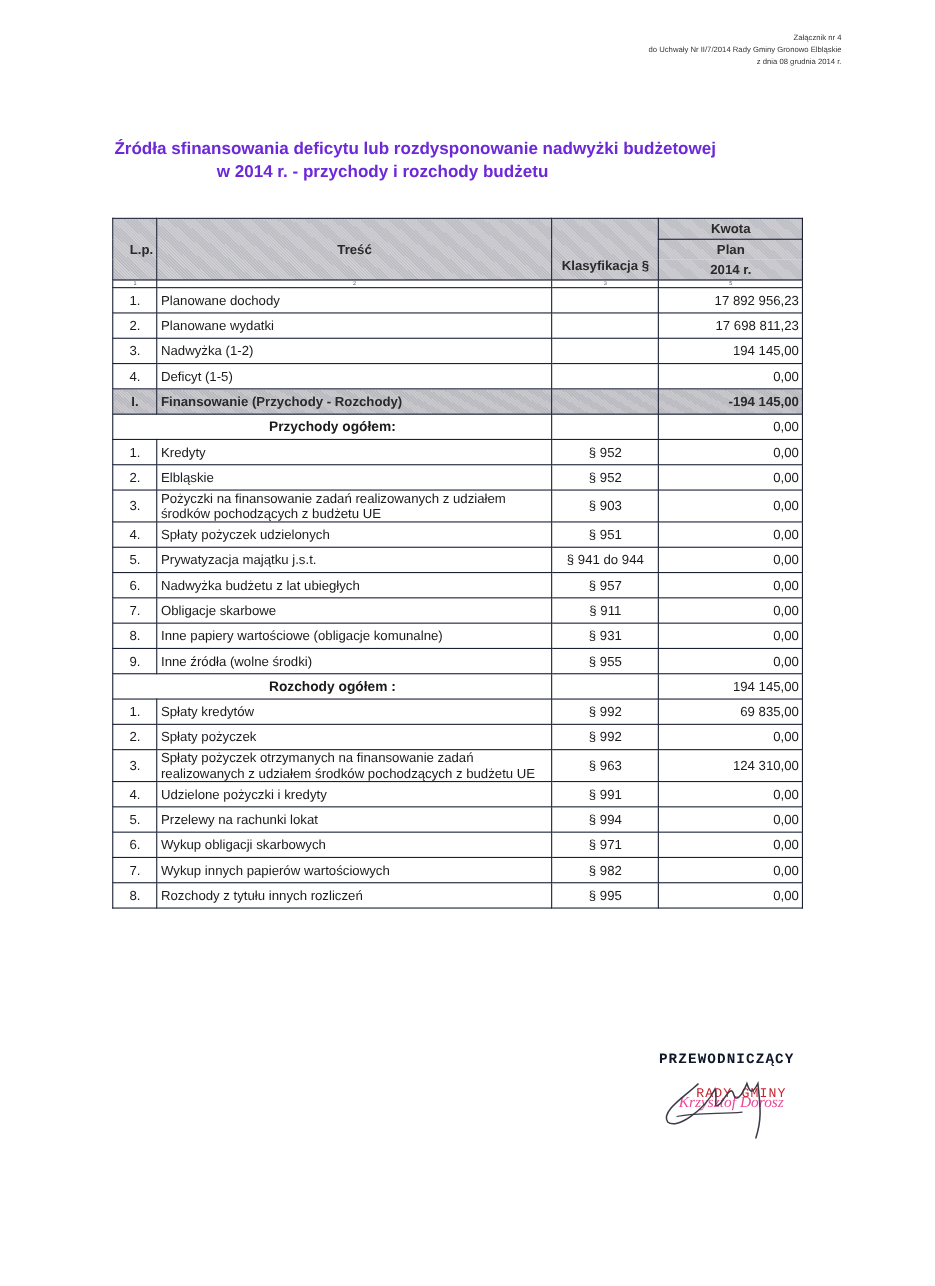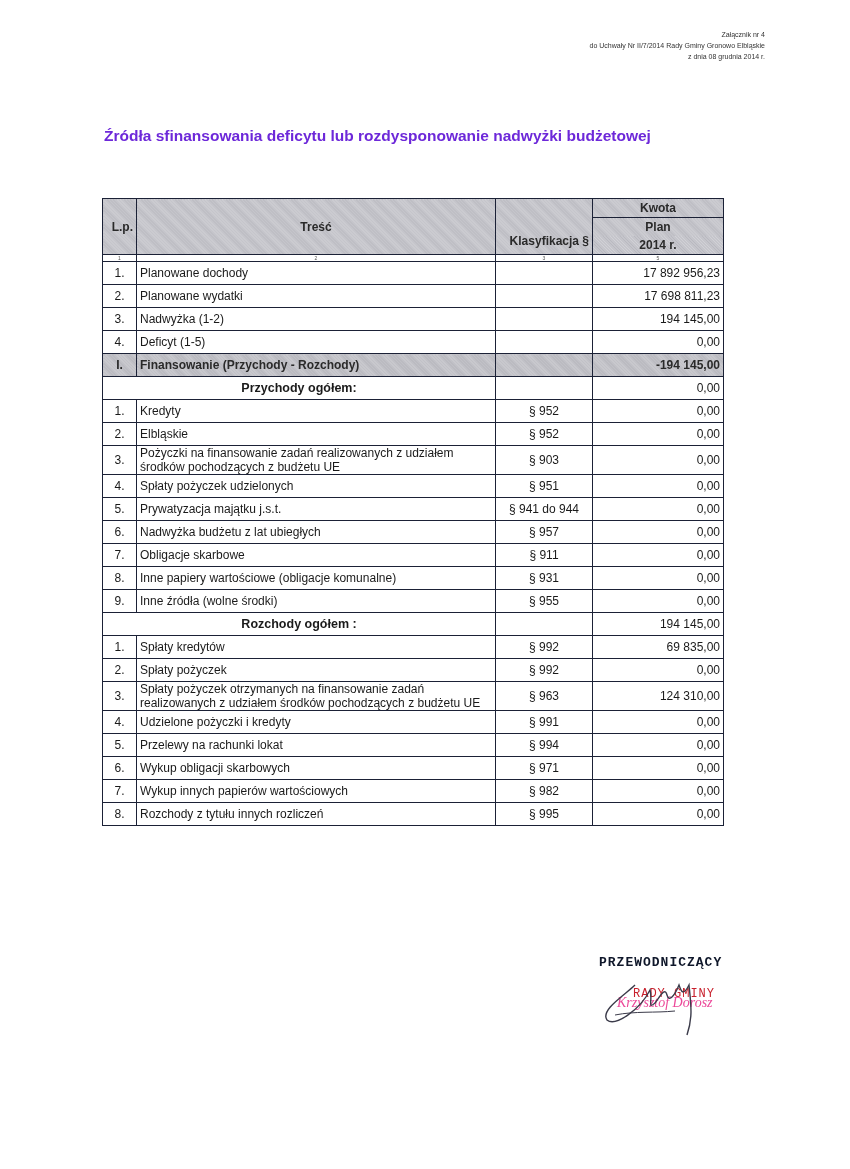--- a/index.html
+++ b/index.html
@@ -22,21 +22,21 @@
   }
   table.budget td, table.budget th {
     border: 1.5px solid #1b2136; padding: 0 3px; height: 22px; vertical-align: middle;
   }
   col.c-lp { width: 34px; } col.c-tresc { width: 359px; } col.c-klas { width: 97px; } col.c-kw { width: 131px; }
   .hdr {
     background-color: #b9b9c0;
     background-image: repeating-linear-gradient(45deg, rgba(255,255,255,0.35) 0 1px, transparent 1px 2px);
     font-weight: bold; font-size: 12px; text-align: center; color: #2a2a2a;
   }
-  .hdr.lp { text-align: right; padding-left: 2px; }
+  .hdr.lp { text-align: left; padding-left: 15px; }
   .numrow td { height: 6px !important; font-size: 5px; text-align: center; padding: 0; line-height: 6px; color: #555; }
   .lp { text-align: center; }
   .amt { text-align: right; padding-right: 2px; }
   .klas { text-align: center; }
   .fin td {
     background-color: #b4b4bb;
     background-image: repeating-linear-gradient(45deg, rgba(255,255,255,0.35) 0 1px, transparent 1px 2px);
     font-weight: bold; font-size: 12px; color: #2a2a2a;
   }
   .section td.stitle { text-align: center; font-weight: bold; font-size: 12.5px; }
@@ -53,34 +53,35 @@
 <body>
 
 <div class="attach">
   <div>Załącznik nr 4</div>
   <div>do Uchwały Nr II/7/2014 Rady  Gminy  Gronowo Elbląskie</div>
   <div>z dnia  08 grudnia 2014 r.</div>
 </div>
 
 <div class="title">
   <span>Źródła sfinansowania deficytu lub rozdysponowanie nadwyżki budżetowej</span>
+  <span class="l2">w 2014 r. - przychody i rozchody budżetu</span>
 </div>
 
 <table class="budget">
   <colgroup>
       <col class="c-lp">
       <col class="c-tresc">
       <col class="c-klas">
       <col class="c-kw">
     </colgroup>
   <thead>
     <tr>
       <th class="hdr lp" rowspan="3">L.p.</th>
       <th class="hdr" rowspan="3">Treść</th>
-      <th class="hdr" rowspan="3" style="vertical-align: bottom; padding-bottom:6px;text-align:right;">Klasyfikacja §</th>
+      <th class="hdr" rowspan="3" style="vertical-align: bottom; padding-bottom:6px;">Klasyfikacja §</th>
       <th class="hdr" style="height:18px;">Kwota</th>
     </tr>
     <tr>
       <th class="hdr" style="height:18px; border-bottom:none;">Plan</th>
     </tr>
     <tr>
       <th class="hdr" style="height:18px; border-top:none;">2014 r.</th>
     </tr>
     <tr class="numrow">
       <td>1</td>

